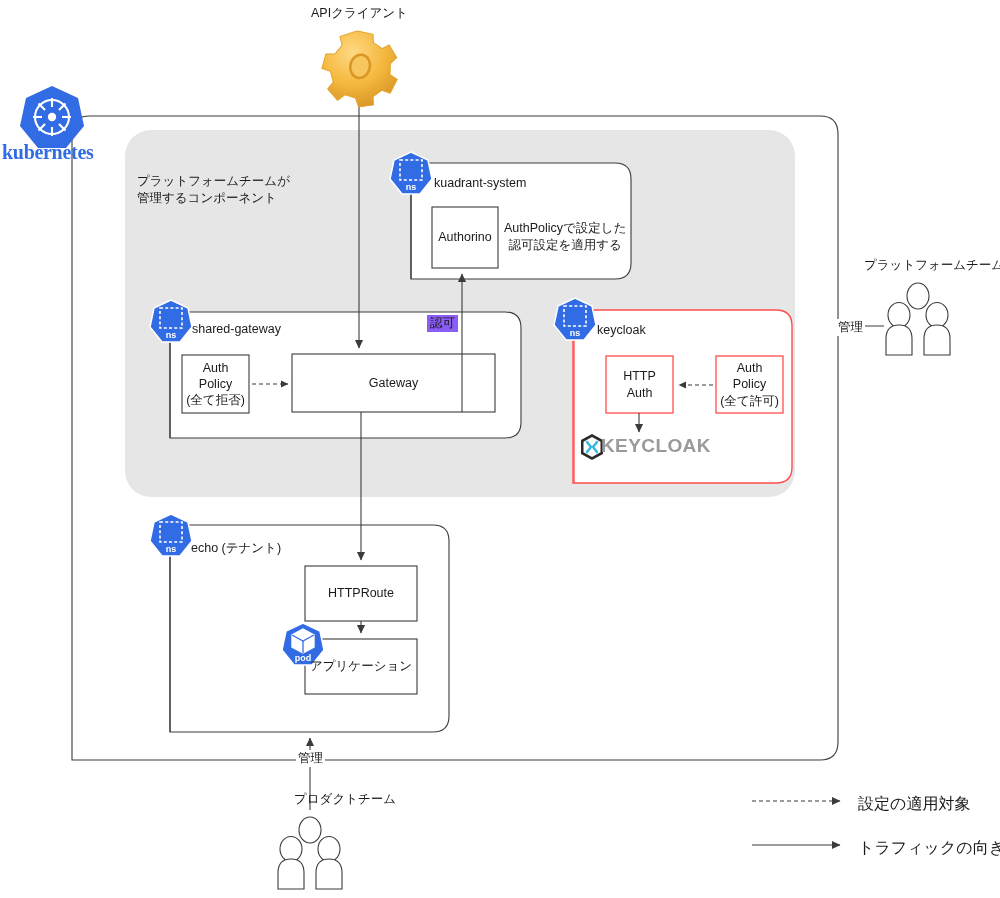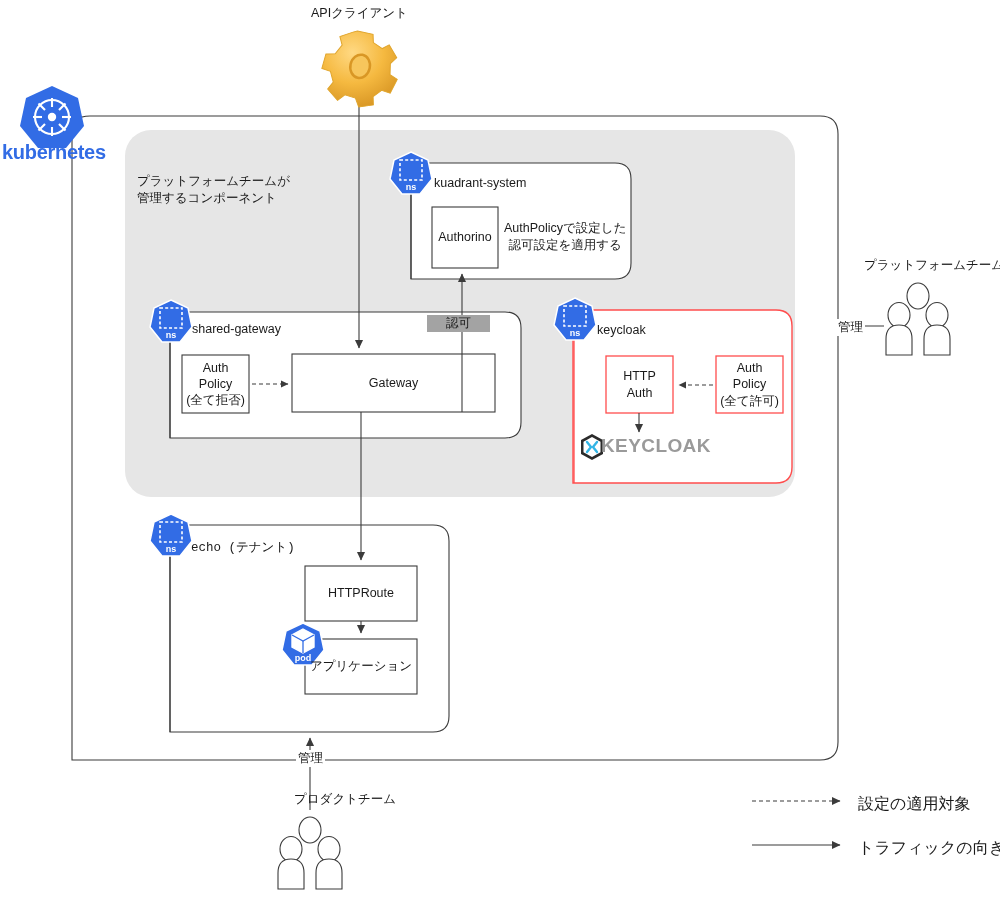--- a/index.html
+++ b/index.html
@@ -3,21 +3,21 @@
 <meta charset="utf-8">
 <style>
   html,body{margin:0;padding:0;background:#ffffff;}
   body{font-family:"Liberation Sans","DejaVu Sans",sans-serif;color:#1a1a1a;}
   #stage{position:relative;width:1000px;height:898px;overflow:hidden;background:#fff;}
   #svg-layer{position:absolute;left:0;top:0;width:1000px;height:898px;}
   .lbl{position:absolute;font-size:12.5px;color:#1a1a1a;line-height:1.35;white-space:nowrap;}
   .lbl.multi{white-space:pre-line;}
   .boxlabel{position:absolute;display:flex;align-items:center;justify-content:center;
             text-align:center;font-size:12.5px;line-height:1.3;color:#1a1a1a;box-sizing:border-box;}
-  .k8s-word{position:absolute;font-weight:bold;font-size:20px;color:#326ce5;letter-spacing:-0.3px;}
+  .k8s-word{position:absolute;font-weight:bold;font-size:20px;color:#326ce5;letter-spacing:-0.3px;font-family:Liberation Serif, serif;}
   .kc-logo{position:absolute;display:flex;align-items:center;gap:2px;}
   .kc-text{font-size:19px;font-weight:bold;color:#9a9a9a;letter-spacing:0.4px;font-family:"Liberation Sans",sans-serif;}
   .legend-lbl{position:absolute;font-size:16px;color:#1a1a1a;white-space:nowrap;}
 </style>
 </head>
 <body>
 
 <div id="stage">
 
   <svg id="svg-layer" viewBox="0 0 1000 898">
@@ -199,21 +199,21 @@
   <div class="lbl" style="left:311px;top:5px;font-size:12.5px;">APIクライアント</div>
 
   <div class="k8s-word" style="left:2px;top:141px;">kubernetes</div>
 
   <div class="lbl multi" style="left:137px;top:173px;">プラットフォームチームが
 管理するコンポーネント</div>
 
   <div class="lbl" style="left:434px;top:175px;">kuadrant-system</div>
   <div class="lbl" style="left:192px;top:321px;">shared-gateway</div>
   <div class="lbl" style="left:597px;top:322px;">keycloak</div>
-  <div class="lbl" style="left:191px;top:540px;font-family:Liberation Mono, monospace;">echo (テナント)</div>
+  <div class="lbl" style="left:191px;top:540px;">echo (テナント)</div>
 
   <div class="boxlabel" style="left:432px;top:207px;width:66px;height:61px;">Authorino</div>
 
   <div class="lbl multi" style="left:504px;top:220px;text-align:center;">AuthPolicyで設定した
 認可設定を適用する</div>
 
   <div class="boxlabel" style="left:182px;top:355px;width:67px;height:58px;white-space:pre-line;">Auth
 Policy
 (全て拒否)</div>
 
@@ -227,21 +227,21 @@
 (全て許可)</div>
 
   <div class="boxlabel" style="left:305px;top:639px;width:112px;height:55px;">アプリケーション</div>
 
   <div class="boxlabel" style="left:305px;top:566px;width:112px;height:55px;">HTTPRoute</div>
 
   <div class="kc-logo" style="left:601px;top:435px;">
     <span class="kc-text">KEYCLOAK</span>
   </div>
 
-  <div class="lbl" style="left:427px;top:315px;background:#a3a3a3;padding:0 19px;">認可</div>
+  <div class="lbl" style="left:427px;top:315px;background:#8b5cf6;padding:0 3px;">認可</div>
 
   <div class="lbl" style="left:836px;top:319px;background:#fff;padding:0 2px;">管理</div>
 
   <div class="lbl" style="left:296px;top:750px;background:#fff;padding:0 2px;">管理</div>
 
   <div class="lbl" style="left:864px;top:257px;">プラットフォームチーム</div>
 
   <div class="lbl" style="left:258px;top:791px;margin-left:36px;">プロダクトチーム</div>
 
   <div class="legend-lbl" style="left:858px;top:794px;">設定の適用対象</div>

